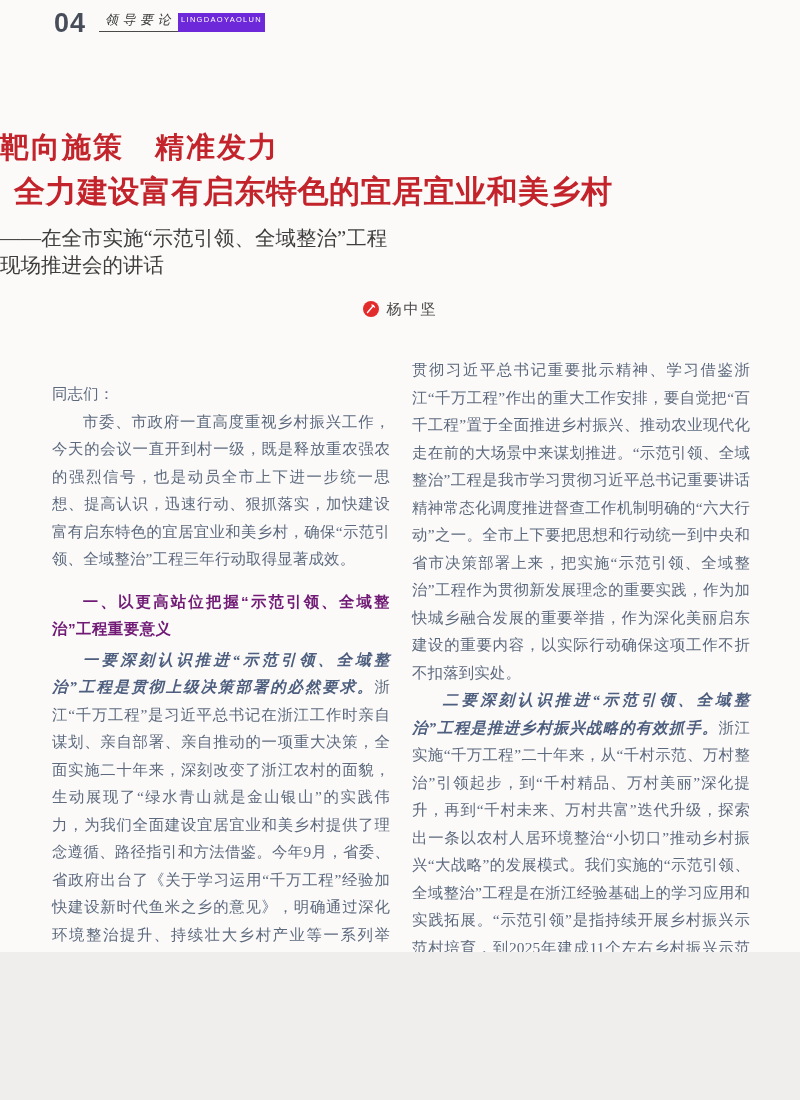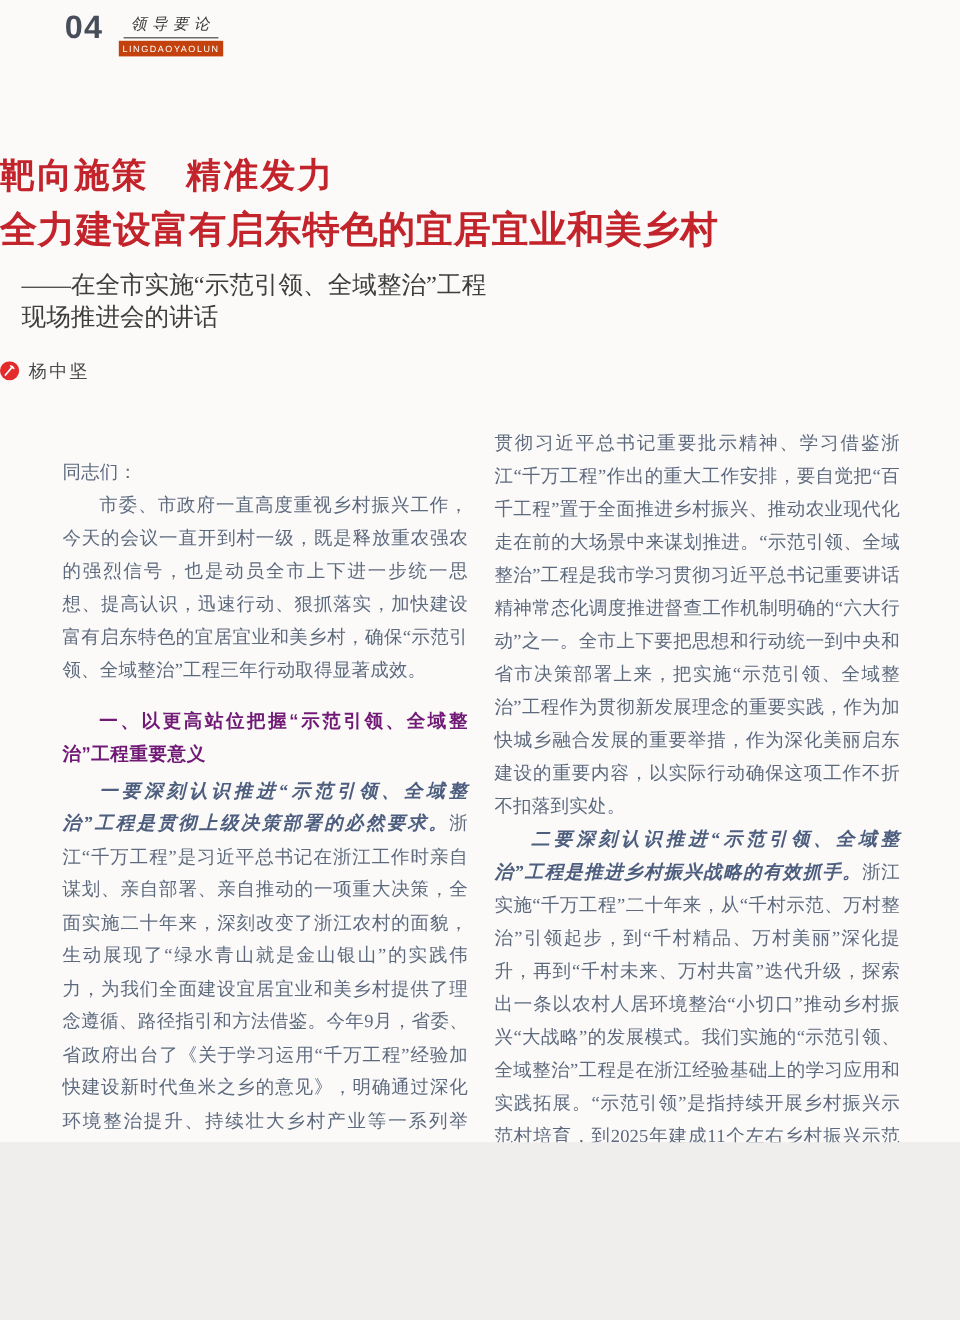--- a/index.html
+++ b/index.html
@@ -6,33 +6,33 @@
   #page {
     position:relative; width:800px; height:952px; margin:0 auto;
     background:#fbfaf9; overflow:hidden;
     font-family:"Liberation Serif","DejaVu Serif",serif;
   }
 
   
   .header { position:absolute; top:10px; left:54px; display:flex; align-items:flex-start; gap:13px; }
   .page-number { font-family:"Liberation Sans","DejaVu Sans",sans-serif; font-size:27px; line-height:1;
     color:#474e5a; font-weight:600; letter-spacing:1px; }
-  .masthead { display:flex; flex-direction:column; align-items:center; margin-top:1px; }
+  .masthead { display:flex; align-items:center; margin-top:1px; }
   .masthead-cn { font-size:13px; color:#3c3c3c; letter-spacing:4.5px; font-style:italic;
     border-bottom:1.5px solid #4a4a4a; padding:0 3px 2px 6px; white-space:nowrap; }
-  .masthead-en { margin-top:2px; background:#c2410c; color:#ffffff; align-self:stretch; text-align:center;
+  .masthead-en { margin-top:2px; background:#6d28d9; color:#ffffff; align-self:stretch; text-align:center;
     font-family:"Liberation Sans","DejaVu Sans",sans-serif; font-size:7.5px; letter-spacing:1.3px; padding:2px 3px 1.5px; }
 
   
   .title-block { position:absolute; top:129px; left:0; width:100%; }
   .title1 { font-size:29px; font-weight:bold; color:#c3232a; letter-spacing:2px; line-height:1.25; }
-  .title2 { font-size:31px; font-weight:bold; color:#c3232a; letter-spacing:0.5px; line-height:1.25; margin-top:8px; }
-  .subtitle { margin-top:13px; color:#3e3e3e; font-size:20.5px; line-height:26.5px; font-weight:500;padding-left:18px; }
+  .title2 { font-size:31px; font-weight:bold; color:#c3232a; letter-spacing:0.5px; line-height:1.25; margin-top:8px;padding-left:14px; }
+  .subtitle { margin-top:13px; color:#3e3e3e; font-size:20.5px; line-height:26.5px; font-weight:500; }
 
-  .author-row { position:absolute; top:300px; left:0; width:100%; text-align:left;
+  .author-row { position:absolute; top:300px; left:0; width:100%; text-align:center;
     font-size:15px; color:#4a4a4a; letter-spacing:2px; }
   .author-icon { display:inline-block; vertical-align:-3px; margin-right:8px; }
 
   
   .columns {
     position:absolute; left:52px; top:356px; width:698px; height:702px;
     column-count:2; column-gap:22px; column-fill:auto;
     font-size:15.4px; line-height:27.5px; color:#5d6a7e;
     text-align:justify; letter-spacing:0.2px;
   }

